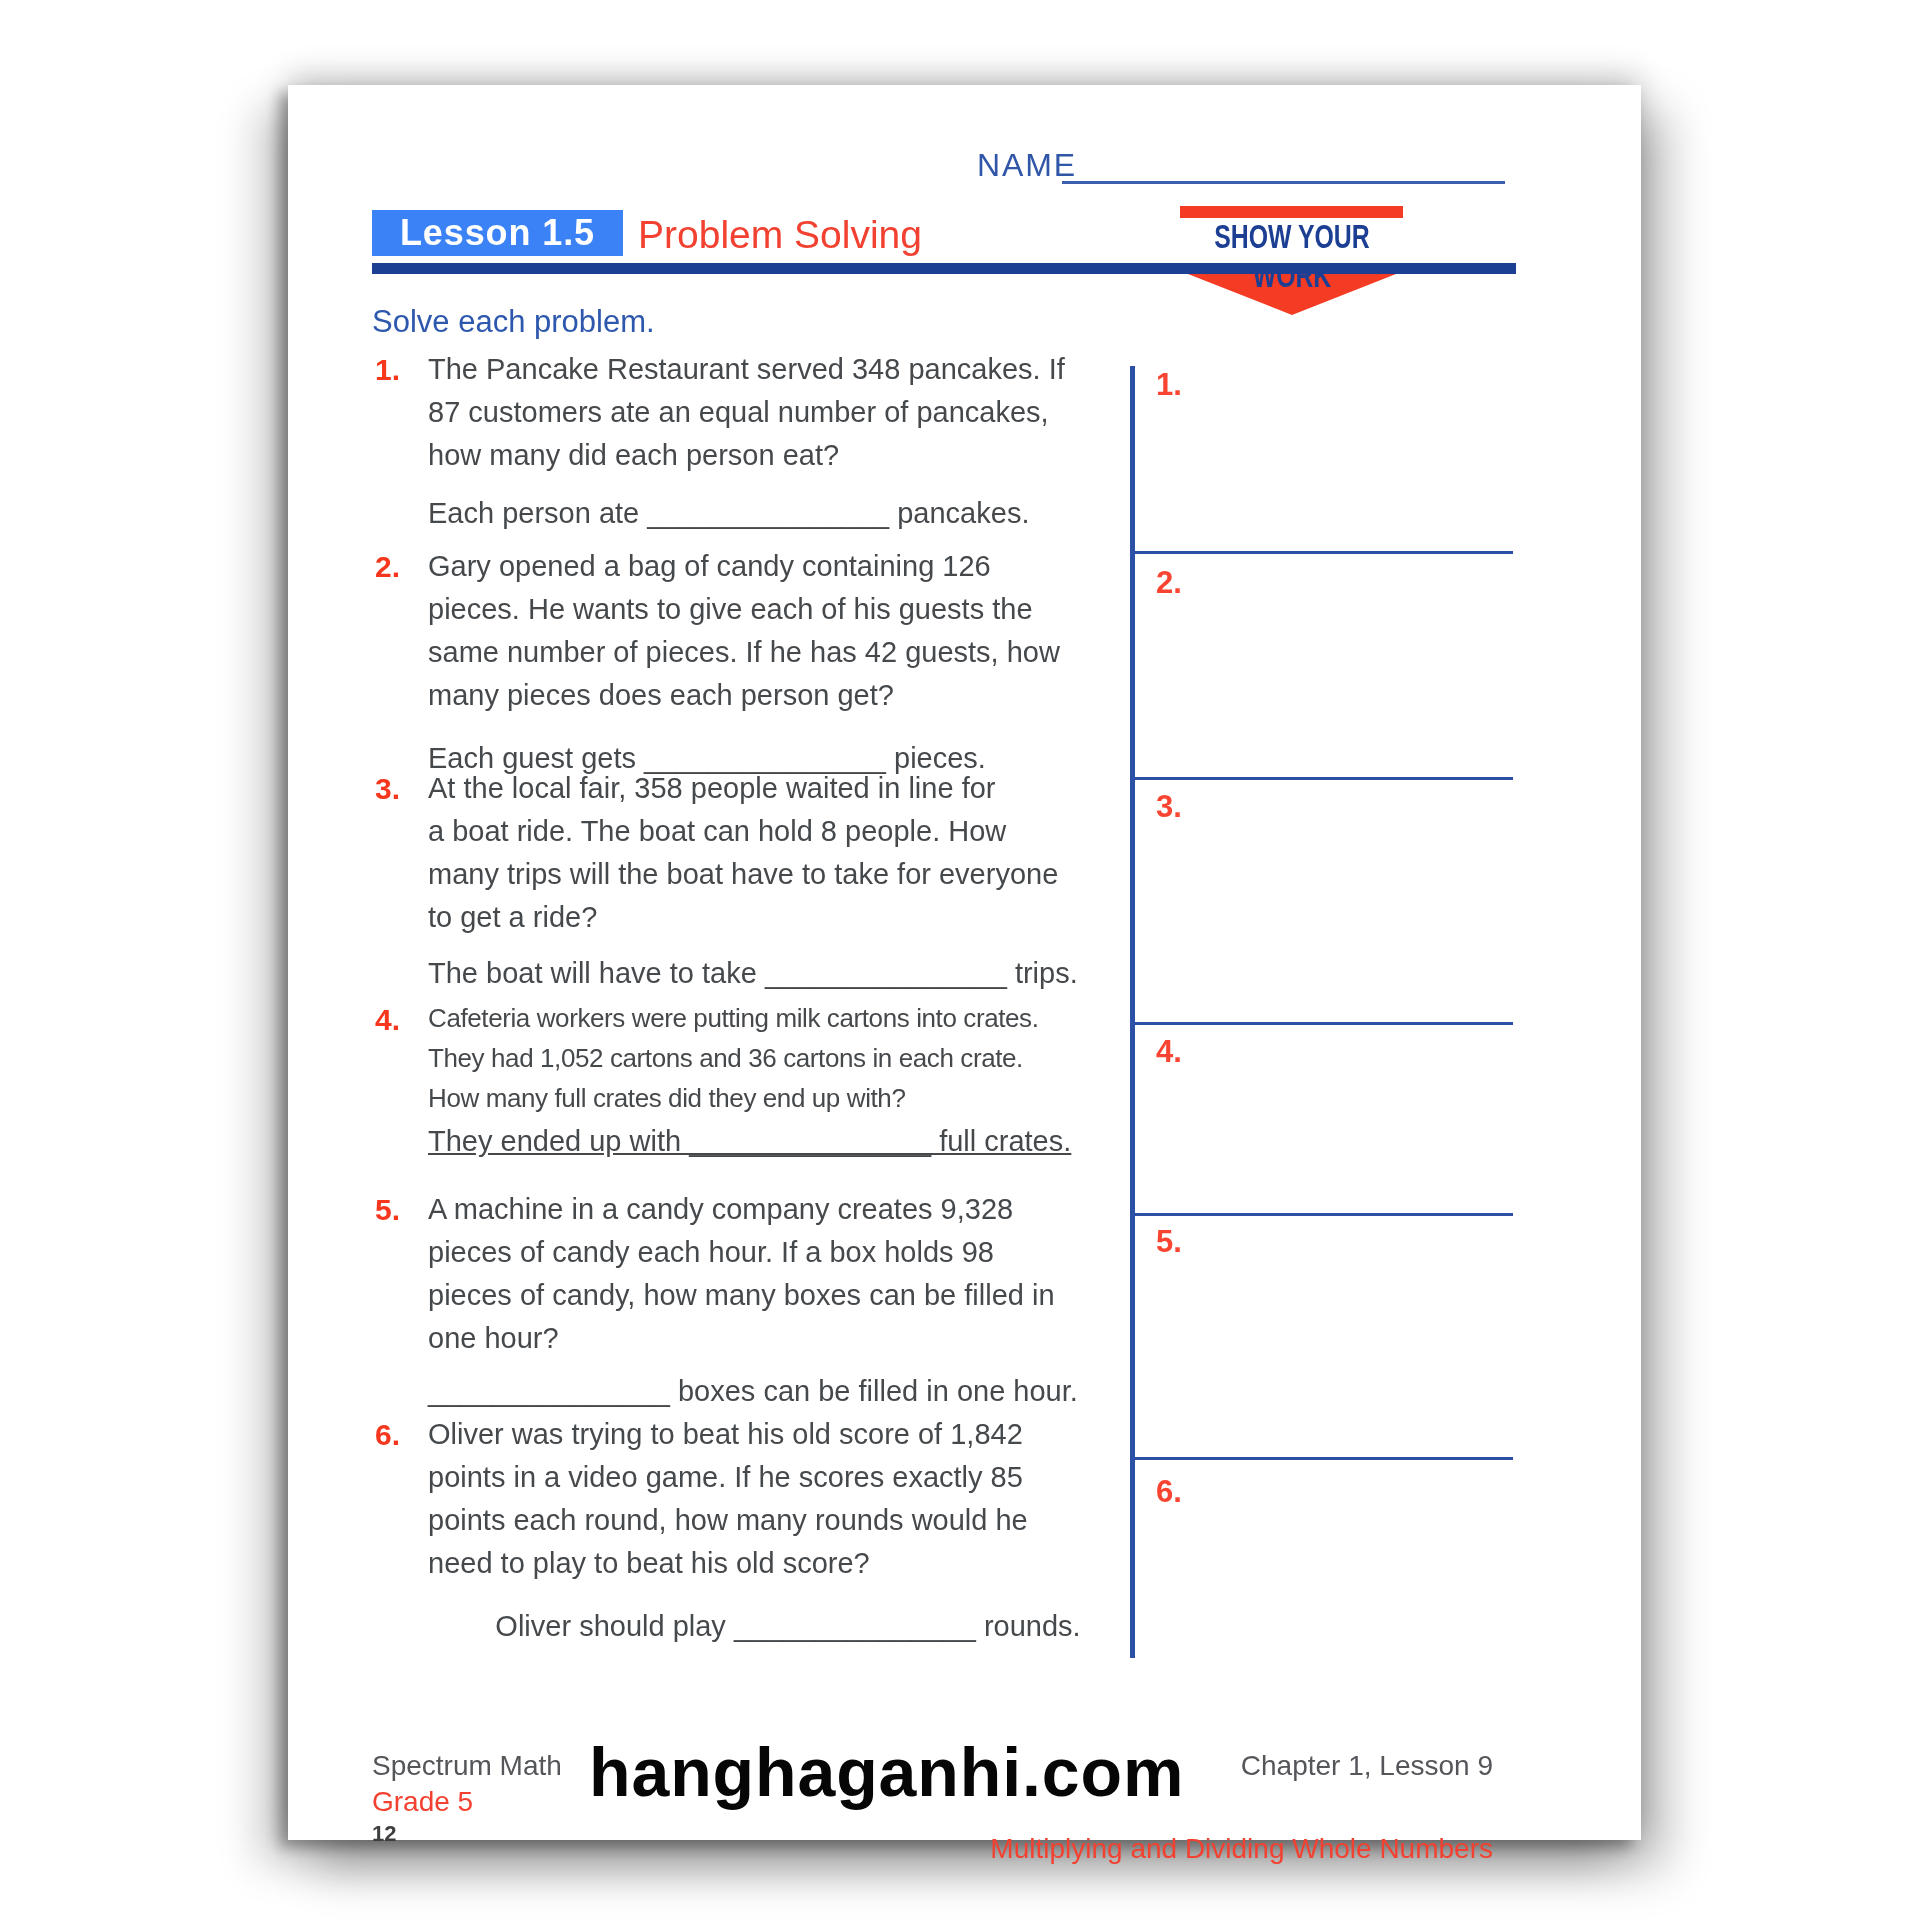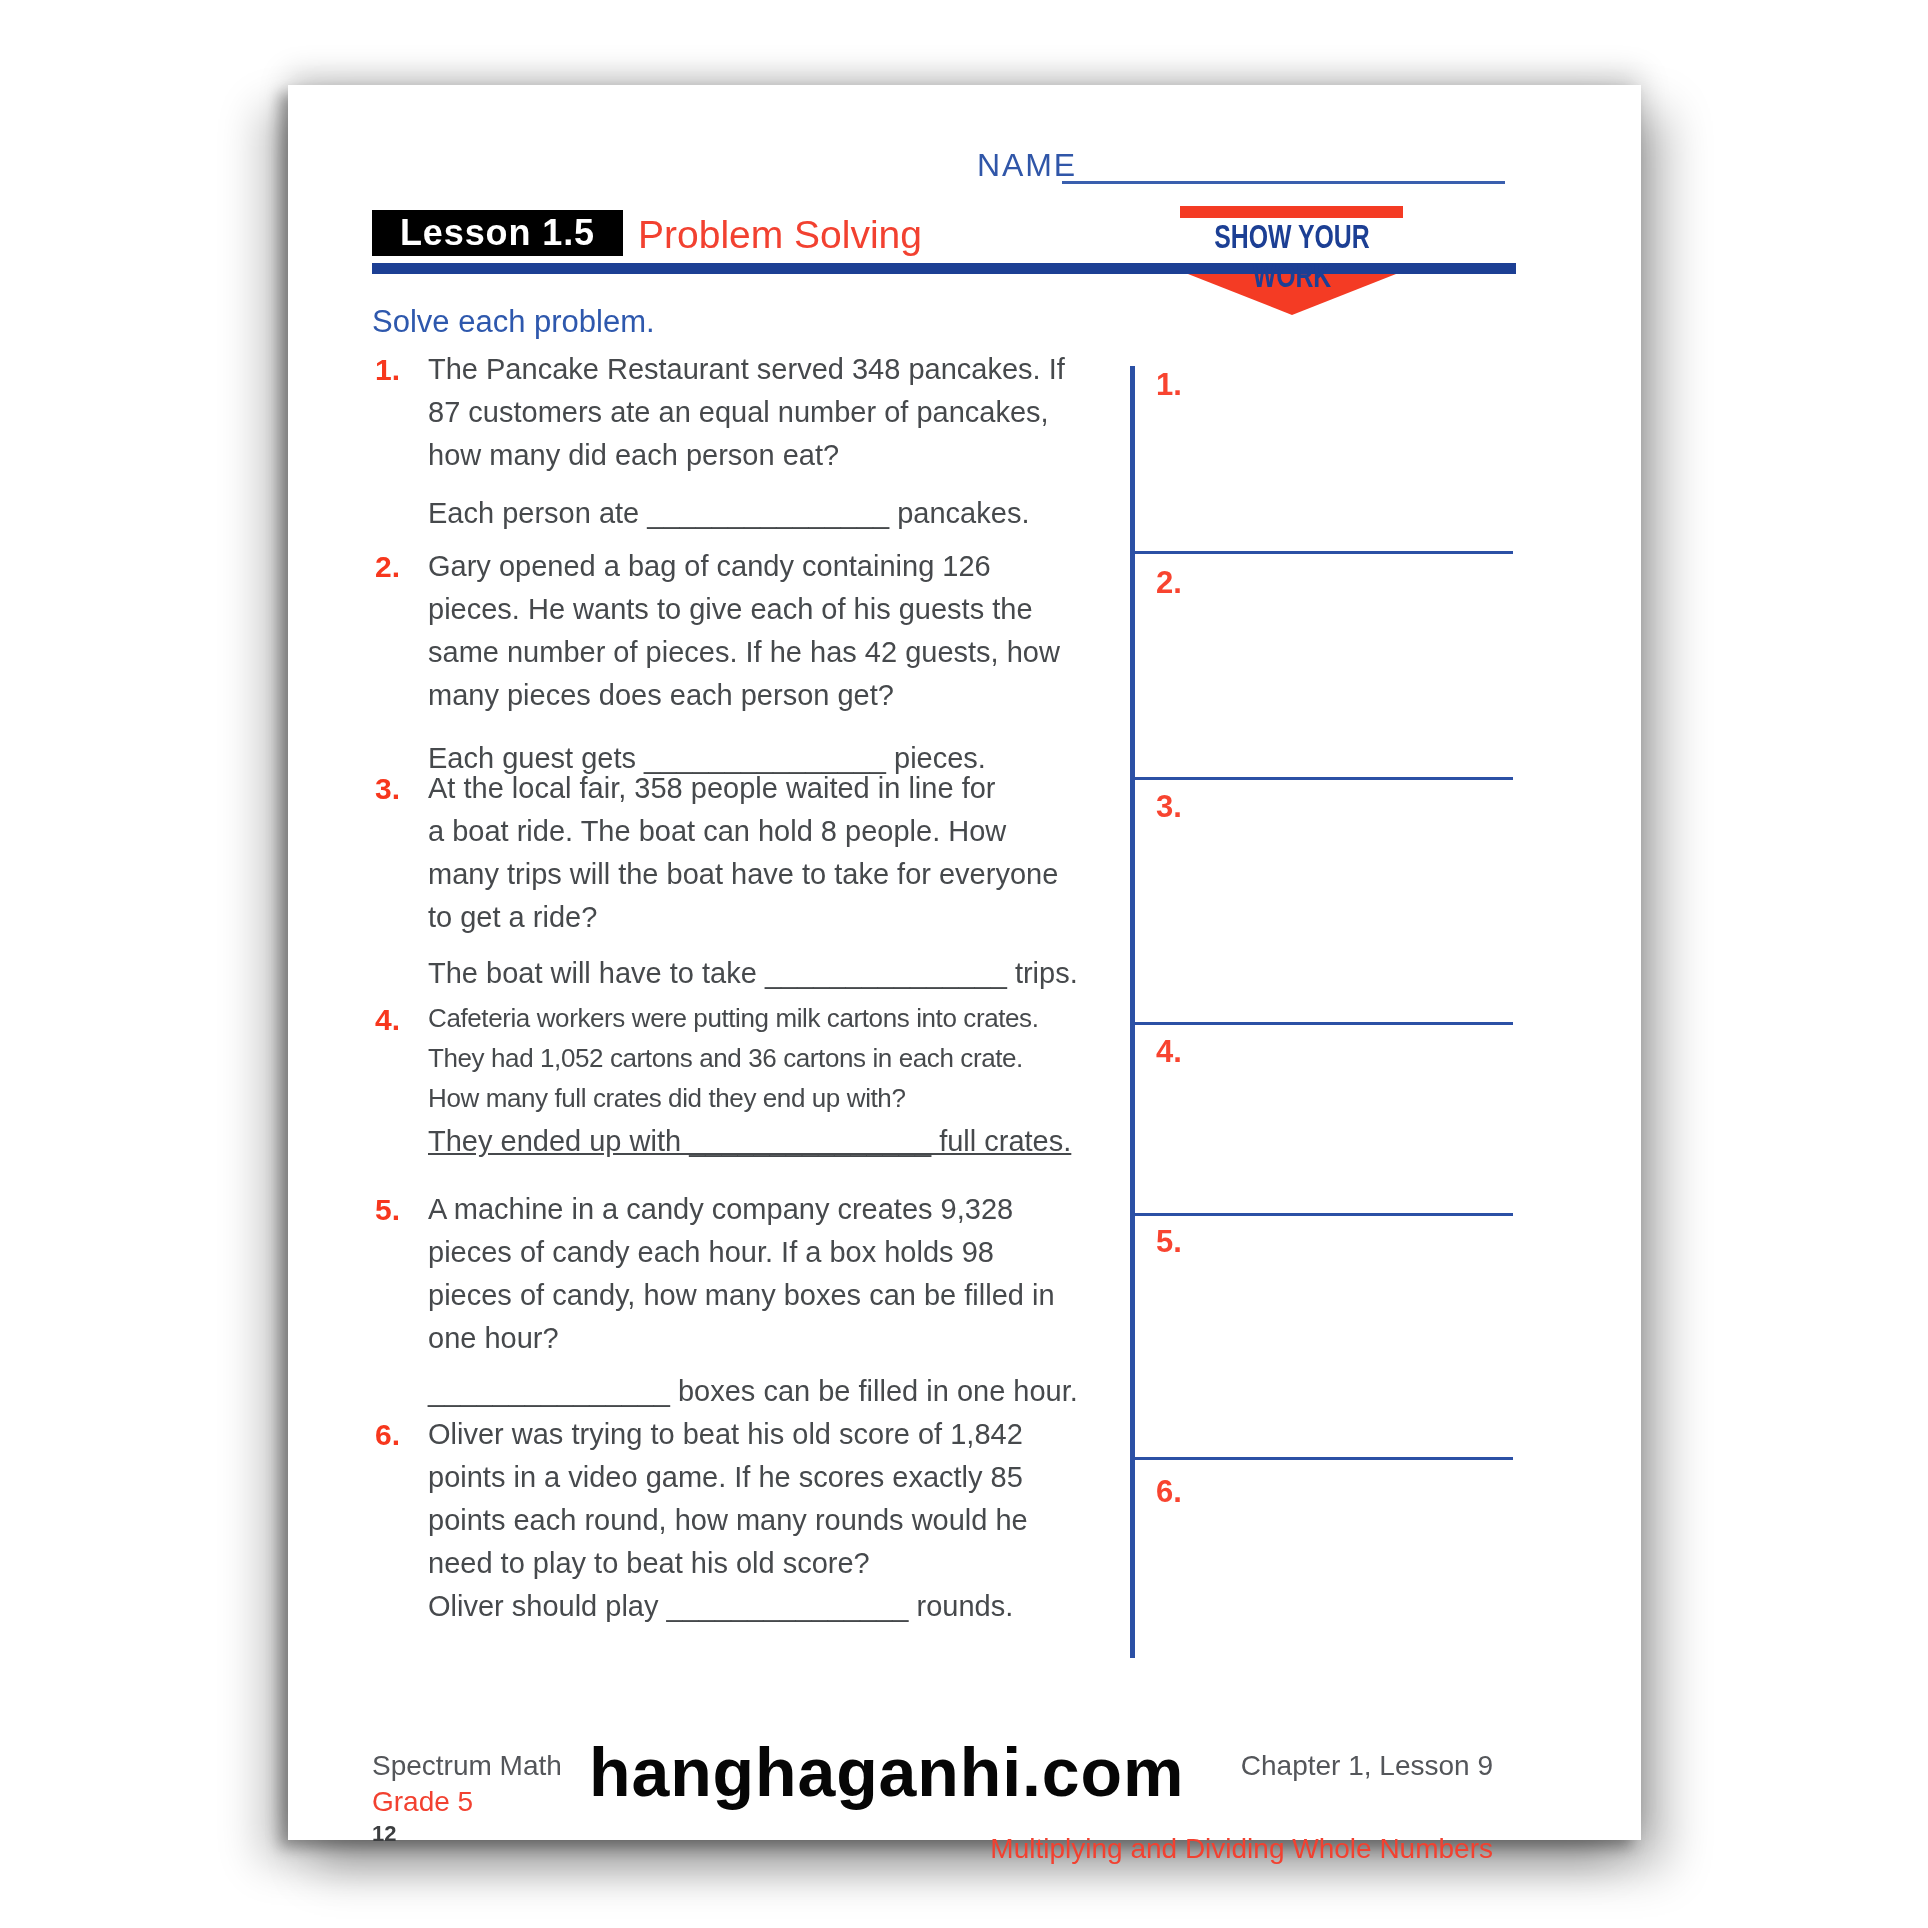--- a/index.html
+++ b/index.html
@@ -5,42 +5,42 @@
   html,body{margin:0;padding:0;width:1928px;height:1928px;background:#ffffff;
     font-family:"Liberation Sans", sans-serif;}
   .page{position:absolute;left:288px;top:85px;width:1353px;height:1755px;background:#ffffff;
     box-shadow:-9.4px 7.5px 13px rgba(0,0,0,.30), -28px 22.6px 40px rgba(0,0,0,.22),
                24.5px 28px 45px rgba(0,0,0,.28), 0 -11.3px 28px rgba(0,0,0,.18);}
   .abs{position:absolute;}
 
   
   .name-label{left:689px;top:62px;font-size:32px;letter-spacing:1.9px;color:#3056a8;font-weight:500;}
   .name-line{left:774px;top:56px;width:443px;height:40px;border-bottom:3.8px solid #3a5fae;}
-  .lesson-badge{left:84px;top:125px;width:251px;height:46px;background:#000000;color:#ffffff;
+  .lesson-badge{left:84px;top:125px;width:251px;height:46px;background:#3b82f6;color:#ffffff;
     font-size:36px;font-weight:bold;line-height:46px;text-align:center;letter-spacing:0.9px;}
   .lesson-title{left:350px;top:128px;font-size:39px;color:#f24130;}
   .head-rule{left:84px;top:178px;width:1144px;height:11.3px;background:#1c3f94;}
   .work-bar{left:892px;top:121px;width:223px;height:12.2px;background:#f43b24;z-index:3;}
   .work-text{left:843px;top:132px;width:322px;text-align:center;font-size:34px;font-weight:bold;
     color:#1c3f94;transform:scaleX(0.73);transform-origin:50% 50%;letter-spacing:0px;z-index:3;}
   .work-arrow{left:900px;top:189px;width:0;height:0;border-left:104px solid transparent;
     border-right:104px solid transparent;border-top:41px solid #f43b24;z-index:2;}
 
   .instructions{left:84px;top:219px;font-size:31px;color:#2e58ad;}
 
   
   .problem{position:absolute;left:140px;width:720px;color:#46494c;}
   .q-text{font-size:29px;line-height:43px;white-space:pre-line;}
   .problem.condensed .q-text{font-size:26px;line-height:40px;letter-spacing:-0.4px;}
   .p-num{position:absolute;left:-53px;top:0;width:47px;font-size:30px;font-weight:bold;
     color:#f7371d;line-height:43px;}
   .answer{font-size:29px;line-height:43px;color:#46494c;}
   #p1{top:263px;} #p2{top:460px;} #p3{top:682px;} #p4{top:913px;} #p5{top:1103px;} #p6{top:1328px;}
   #p1 .answer{margin-top:15px;} #p2 .answer{margin-top:20px;} #p3 .answer{margin-top:13px;}
-  #p4 .answer{margin-top:2px;text-decoration:underline;} #p5 .answer{margin-top:10.4px;} #p6 .answer{}
+  #p4 .answer{margin-top:2px;text-decoration:underline;} #p5 .answer{margin-top:10.4px;} #p6 .answer{margin-top:20px;text-align:center;}
 
   
   .v-line{left:842px;top:281px;width:4.7px;height:1292px;background:#2b50a5;}
   .h-line{left:845px;width:380px;height:2.8px;background:#2b50a5;}
   .w-num{left:868px;font-size:31px;font-weight:bold;color:#f84430;}
 
   
   .foot-series{left:84px;top:1665px;font-size:28px;color:#54565a;}
   .foot-grade{left:84px;top:1701px;font-size:28px;color:#f24130;}
   .foot-page{left:84px;top:1736px;font-size:22px;font-weight:bold;color:#3c3e40;}

